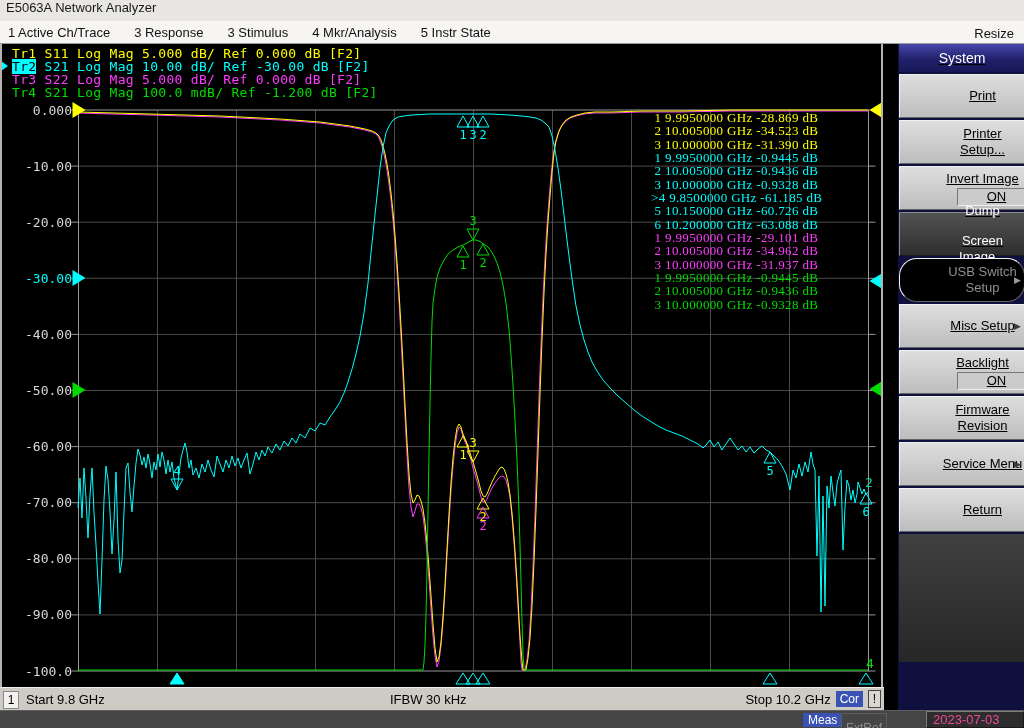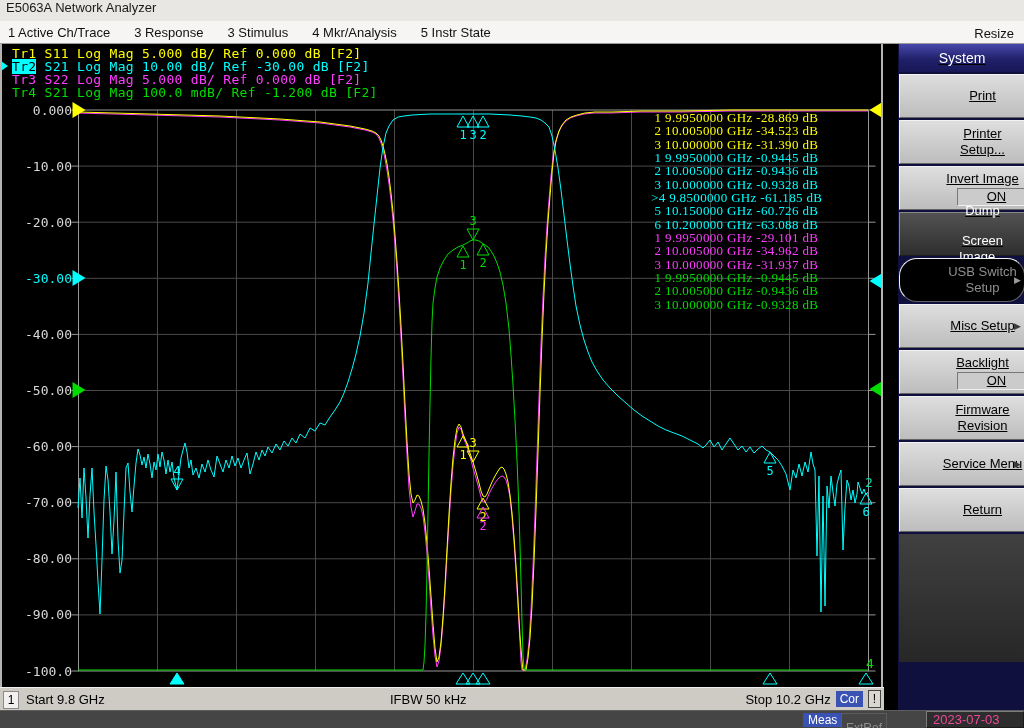--- a/index.html
+++ b/index.html
@@ -250,21 +250,21 @@
         <div class="sk-btn">
           <div>Return</div>
         </div>
       </div>
     <div class="sk-filler"></div>
   </div>
 
   <div class="statusbar">
     <span class="ch-box">1</span>
     <span class="sb-start">Start 9.8 GHz</span>
-    <span class="sb-ifbw">IFBW 50 kHz</span>
+    <span class="sb-ifbw">IFBW 30 kHz</span>
     <span class="sb-right">
       <span>Stop 10.2 GHz</span>
       <span class="cor-badge">Cor</span>
       <span class="alert-badge">!</span>
     </span>
   </div>
 
   <div class="taskbar">
     <span class="meas-badge">Meas</span>
     <span class="extref-badge">ExtRef</span>

